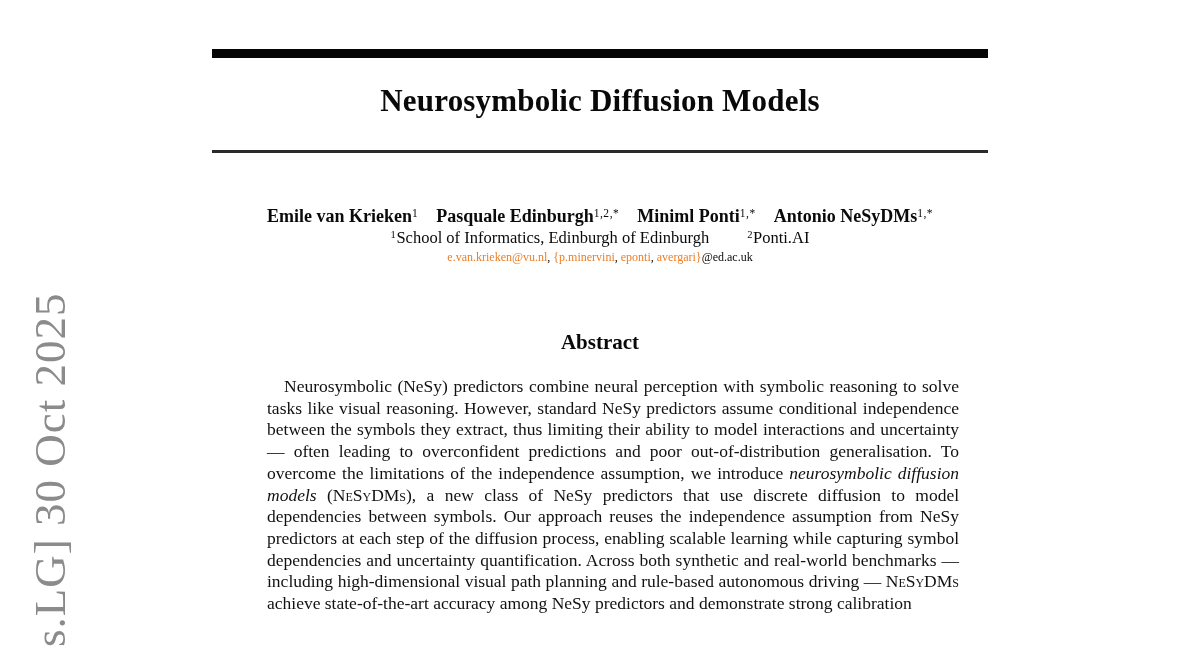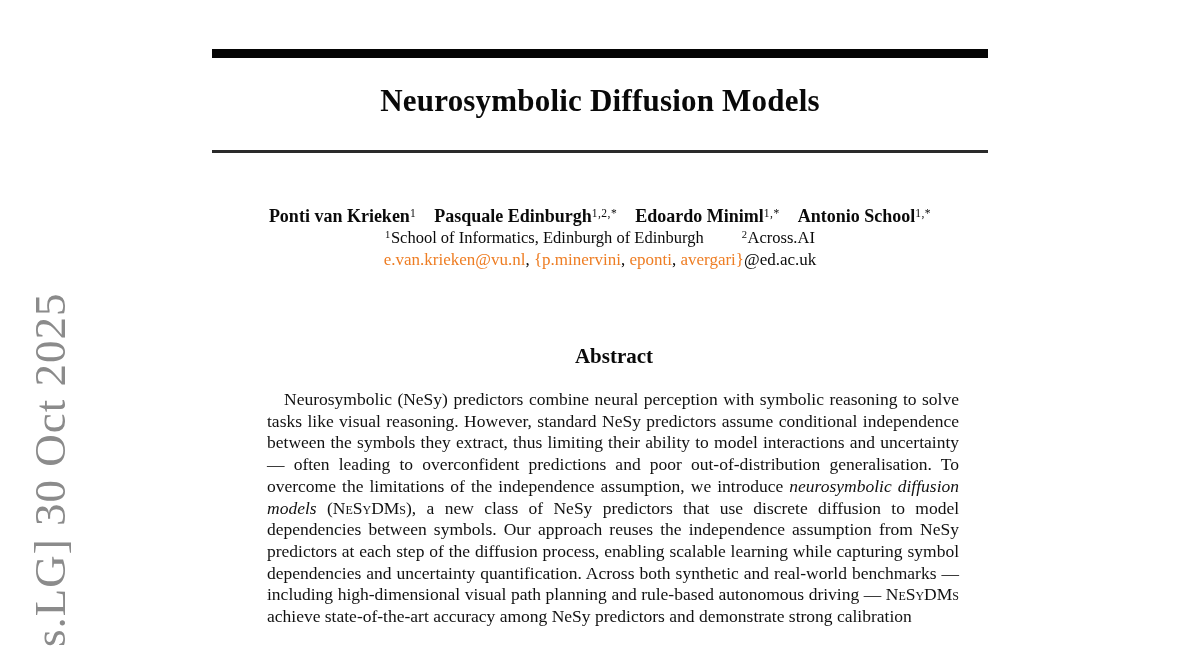--- a/index.html
+++ b/index.html
@@ -28,35 +28,34 @@
     position: absolute; left: 212px; top: 150px;
     width: 776px; height: 3px; background: #2a2a2a;
   }
 
   .centerline {
     position: absolute; left: 100px; width: 1000px;
     text-align: center; white-space: nowrap;
   }
   .authors      { top: 206px; font-size: 18px; }
   .affiliations { top: 228px; font-size: 16.5px; }
-  .emails       { top: 250px; font-size: 17px; }
+  .emails       { top: 250px; font-size: 12px; }
 
   .abstract-heading {
     position: absolute; left: 212px; top: 330px;
-    width: 776px; margin: 14px;
+    width: 776px; margin: 0;
     text-align: center; font-size: 21px; font-weight: 700;
   }
   .abstract-body {
     position: absolute; left: 267px; top: 376px;
     width: 692px;
     font-size: 17.5px; line-height: 21.7px;
     text-align: justify;
     text-indent: 17px;
     color: #111;
-    margin-top: 13px;
   }
 
   
   .b   { font-weight: 700; }
   .i   { font-style: italic; }
   .sc  { font-variant: small-caps; }
   .sup { font-size: 64%; position: relative; top: -0.45em; letter-spacing: 0.5px; }
   .gap  { display: inline-block; width: 18px; }
   .gap2 { display: inline-block; width: 38px; }
   .orange { color: #ee7d23; }
@@ -76,23 +75,23 @@
 <body>
 
 <div class="page">
 
   <div class="top-bar"></div>
 
   <h1 class="title">Neurosymbolic Diffusion Models</h1>
 
   <div class="title-rule"></div>
 
-  <div class="centerline authors"><span class="b">Ponti van Krieken</span><span class="sup">1</span><span class="gap"></span><span class="b">Pasquale Edinburgh</span><span class="sup">1,2,*</span><span class="gap"></span><span class="b">Edoardo Miniml</span><span class="sup">1,*</span><span class="gap"></span><span class="b">Antonio School</span><span class="sup">1,*</span></div>
+  <div class="centerline authors"><span class="b">Emile van Krieken</span><span class="sup">1</span><span class="gap"></span><span class="b">Pasquale Edinburgh</span><span class="sup">1,2,*</span><span class="gap"></span><span class="b">Miniml Ponti</span><span class="sup">1,*</span><span class="gap"></span><span class="b">Antonio NeSyDMs</span><span class="sup">1,*</span></div>
 
-  <div class="centerline affiliations"><span class="sup">1</span><span>School of Informatics, Edinburgh of Edinburgh</span><span class="gap2"></span><span class="sup">2</span><span>Across.AI</span></div>
+  <div class="centerline affiliations"><span class="sup">1</span><span>School of Informatics, Edinburgh of Edinburgh</span><span class="gap2"></span><span class="sup">2</span><span>Ponti.AI</span></div>
 
   <div class="centerline emails"><span class="orange">e.van.krieken@vu.nl</span><span>, </span><span class="orange">{p.minervini</span><span>, </span><span class="orange">eponti</span><span>, </span><span class="orange">avergari}</span><span>@ed.ac.uk</span></div>
 
   <h2 class="abstract-heading">Abstract</h2>
 
   <div class="abstract-body"><span>Neurosymbolic (NeSy) predictors combine neural perception with symbolic reasoning to solve tasks like visual reasoning. However, standard NeSy predictors assume conditional independence between the symbols they extract, thus limiting their ability to model interactions and uncertainty — often leading to overconfident predictions and poor out-of-distribution generalisation. To overcome the limitations of the independence assumption, we introduce </span><span class="i">neurosymbolic diffusion models</span><span> (</span><span class="sc">NeSyDMs</span><span>), a new class of NeSy predictors that use discrete diffusion to model dependencies between symbols. Our approach reuses the independence assumption from NeSy predictors at each step of the diffusion process, enabling scalable learning while capturing symbol dependencies and uncertainty quantification. Across both synthetic and real-world benchmarks — including high-dimensional visual path planning and rule-based autonomous driving — </span><span class="sc">NeSyDMs</span><span> achieve state-of-the-art accuracy among NeSy predictors and demonstrate strong calibration</span></div>
 
   <div class="watermark">cs.LG] 30 Oct 2025</div>
 
 </div>

